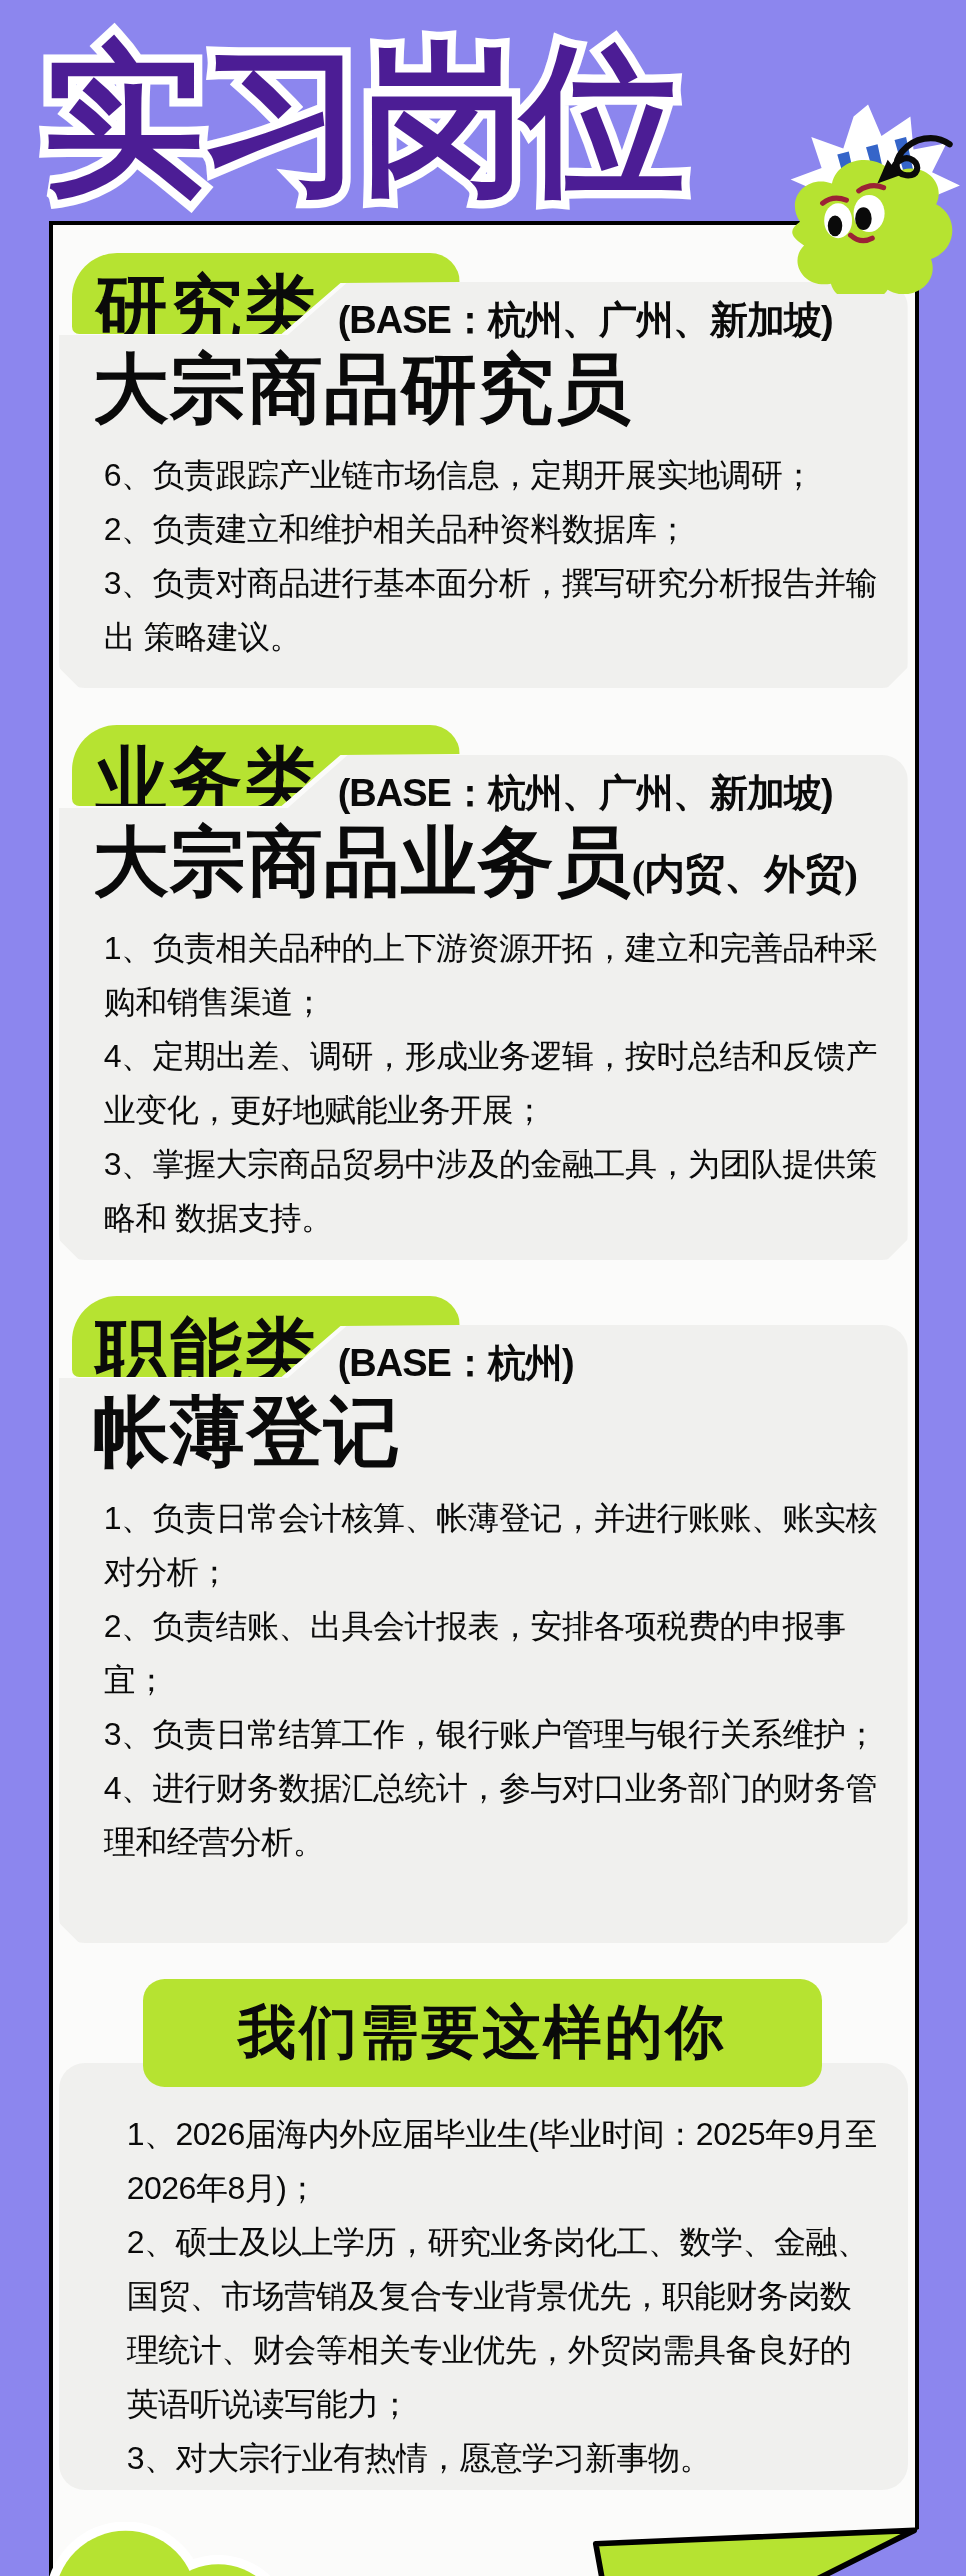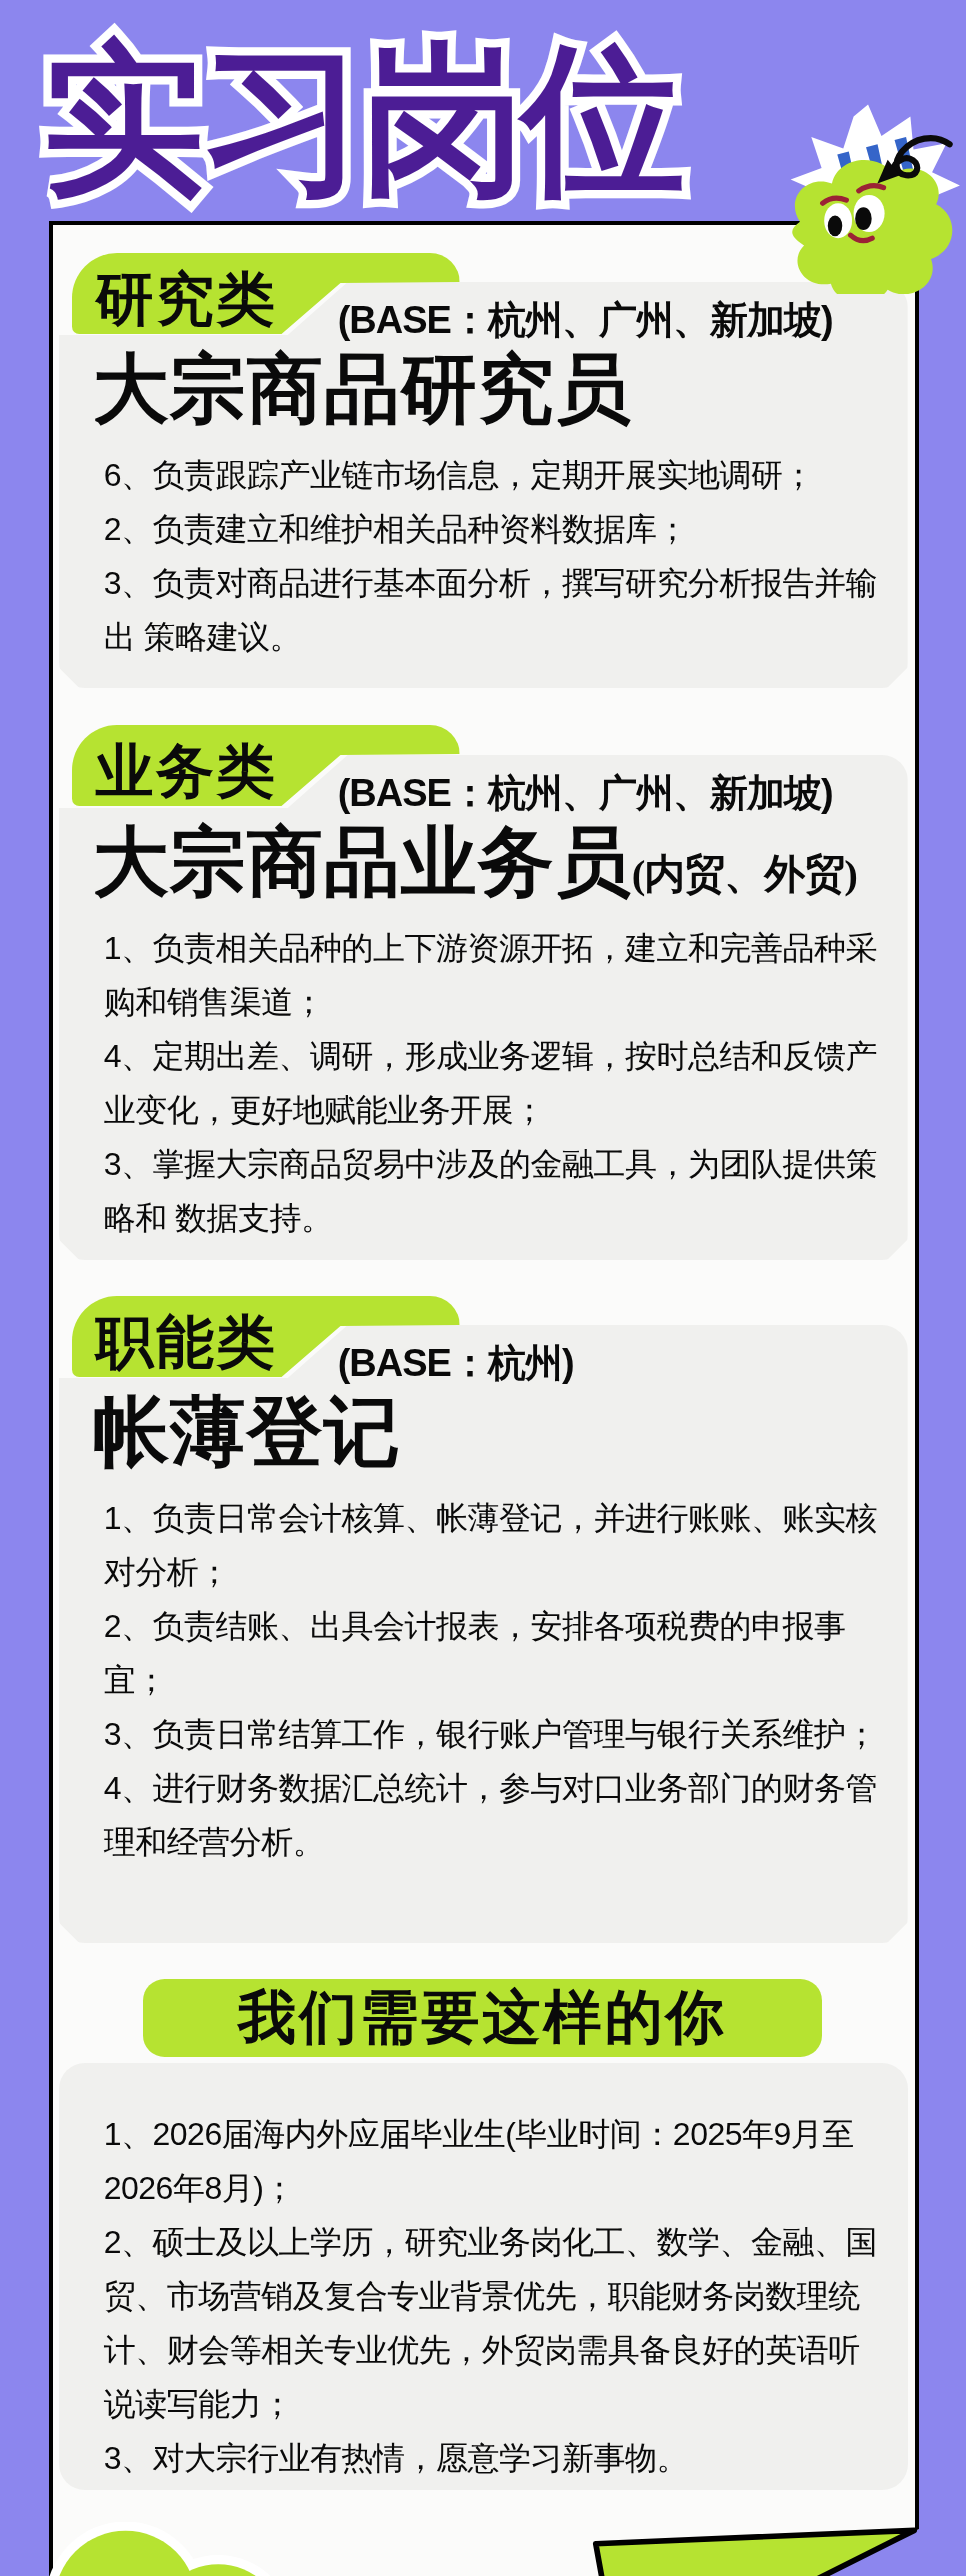--- a/index.html
+++ b/index.html
@@ -47,46 +47,46 @@
 
   
   .badge {
     position: absolute; left: 18.5px; width: 388px; height: 81px;
     background: #B6E331;
     border-radius: 45px 30px 0 7.2px;
     clip-path: polygon(0 0, 100% 0, 100% 29px, 269px 30px, 210px 81px, 0 81px);
     z-index: 3;
   }
   .badge-label {
-    font-size: 58px; font-weight: 900; letter-spacing: 2.6px;
+    font-size: 72px; font-weight: 900; letter-spacing: 2.6px;
     padding: 8.2px 0 0 24px; color: #0a0a0a;
   }
 
   .base-line {
     position: absolute; left: 262px; top: 13.4px;
     font-size: 38px; font-weight: 800; letter-spacing: -1px; white-space: nowrap; margin-left: 17px;
   }
   .job-title {
     position: absolute; left: 34px; top: 66px;
     font-size: 76px; font-weight: 900; letter-spacing: 1px;
     line-height: 1.08; white-space: nowrap;
   }
   .job-suffix { font-size: 41px; font-weight: 700; letter-spacing: -1px; font-family: Liberation Serif, serif; }
 
   .bullets {
     position: absolute; left: 45px; right: 30px; top: 166px;
     font-size: 32px; font-weight: 500; line-height: 54px; letter-spacing: -0.5px;
   }
   .bullet { margin: 0; }
-  .panel-req .bullets { top: 44px; }
+  .panel-req .bullets { top: 44px; margin-left: 23px; }
 
   
   .banner {
     position: absolute; left: 90px; top: 1754px;
-    width: 679px; height: 78px;
+    width: 679px; height: 108px;
     background: #B6E331; border-radius: 21.6px;
     display: flex; align-items: center; justify-content: center;
     z-index: 4;
   }
   .banner-label { font-size: 58px; font-weight: 900; letter-spacing: 3.1px; }
 
   
   .decor { position: absolute; z-index: 6; }
   #mascot-top   { left: 770px; top: 102px;  width: 192px; height: 192px; }
   #corner-fold  { left: 587px; top: 2520px; width: 335px; height: 165px; }

